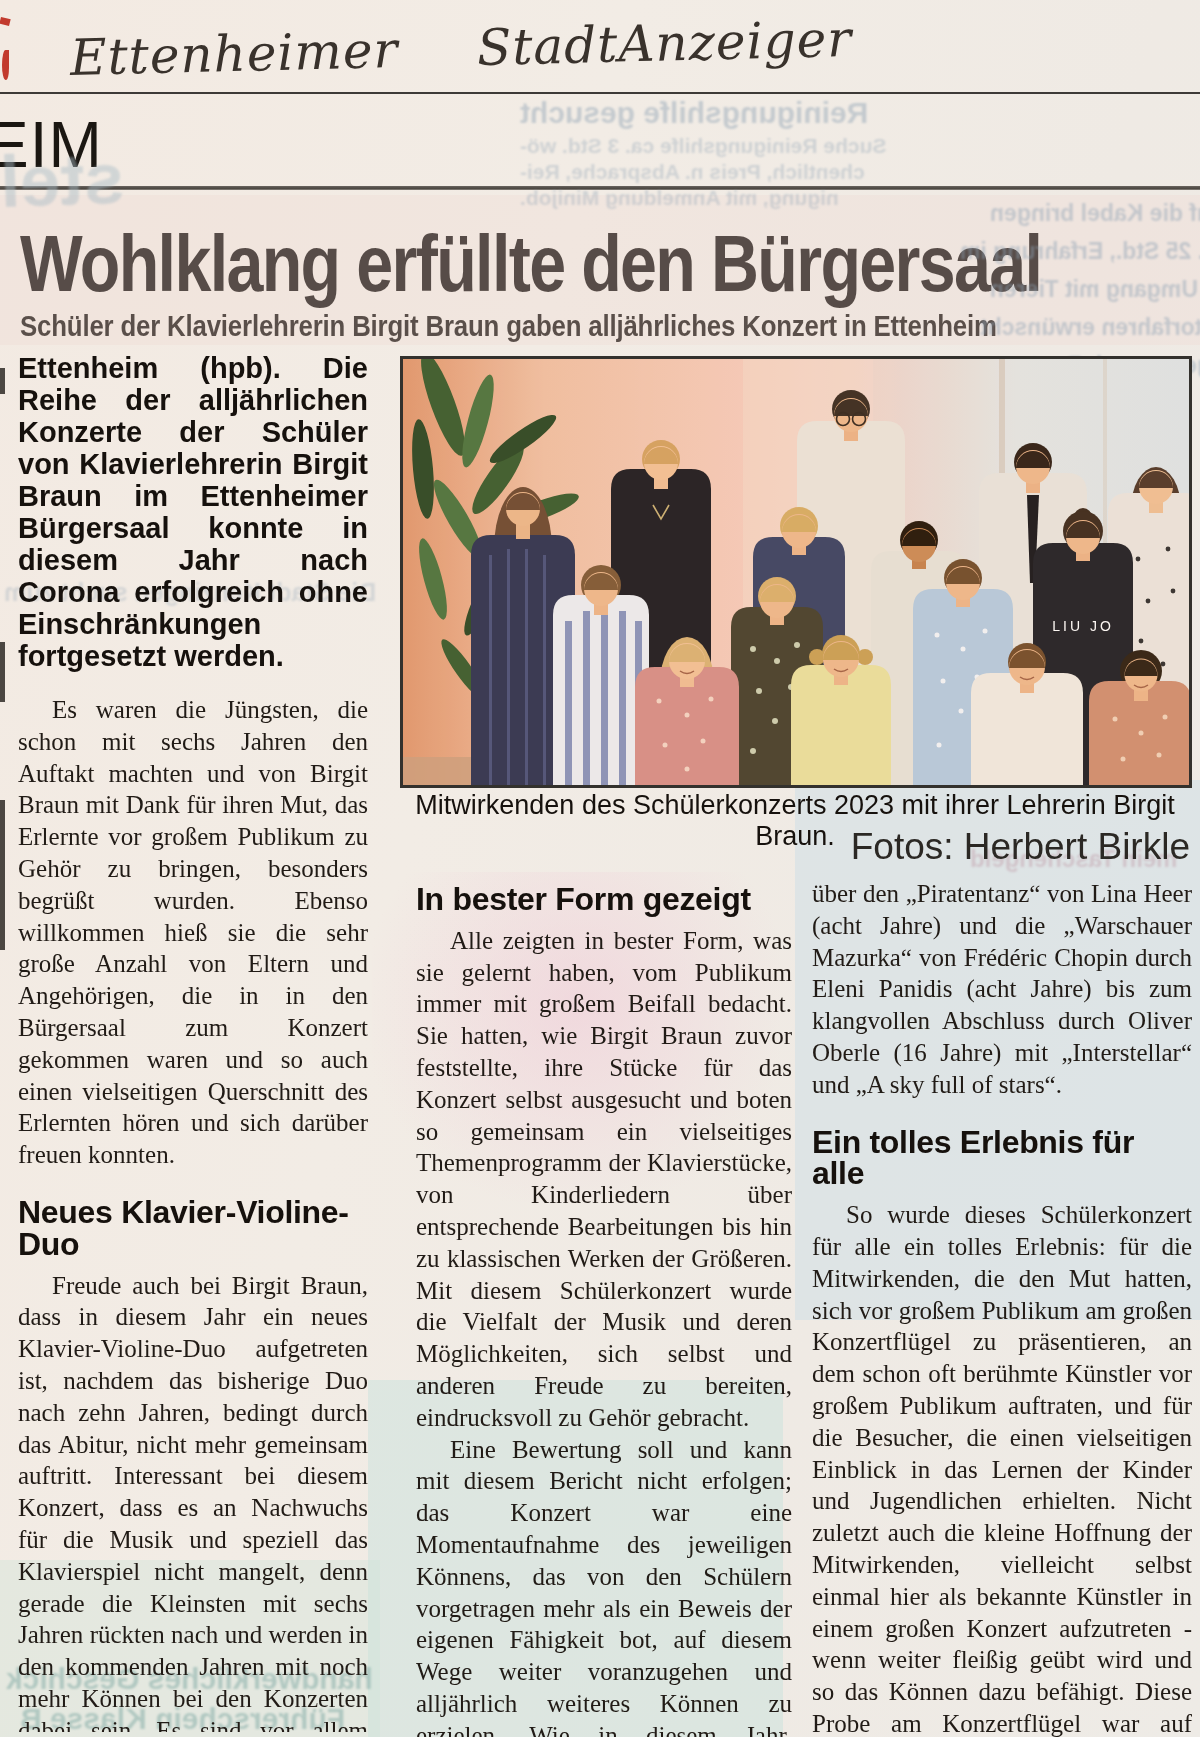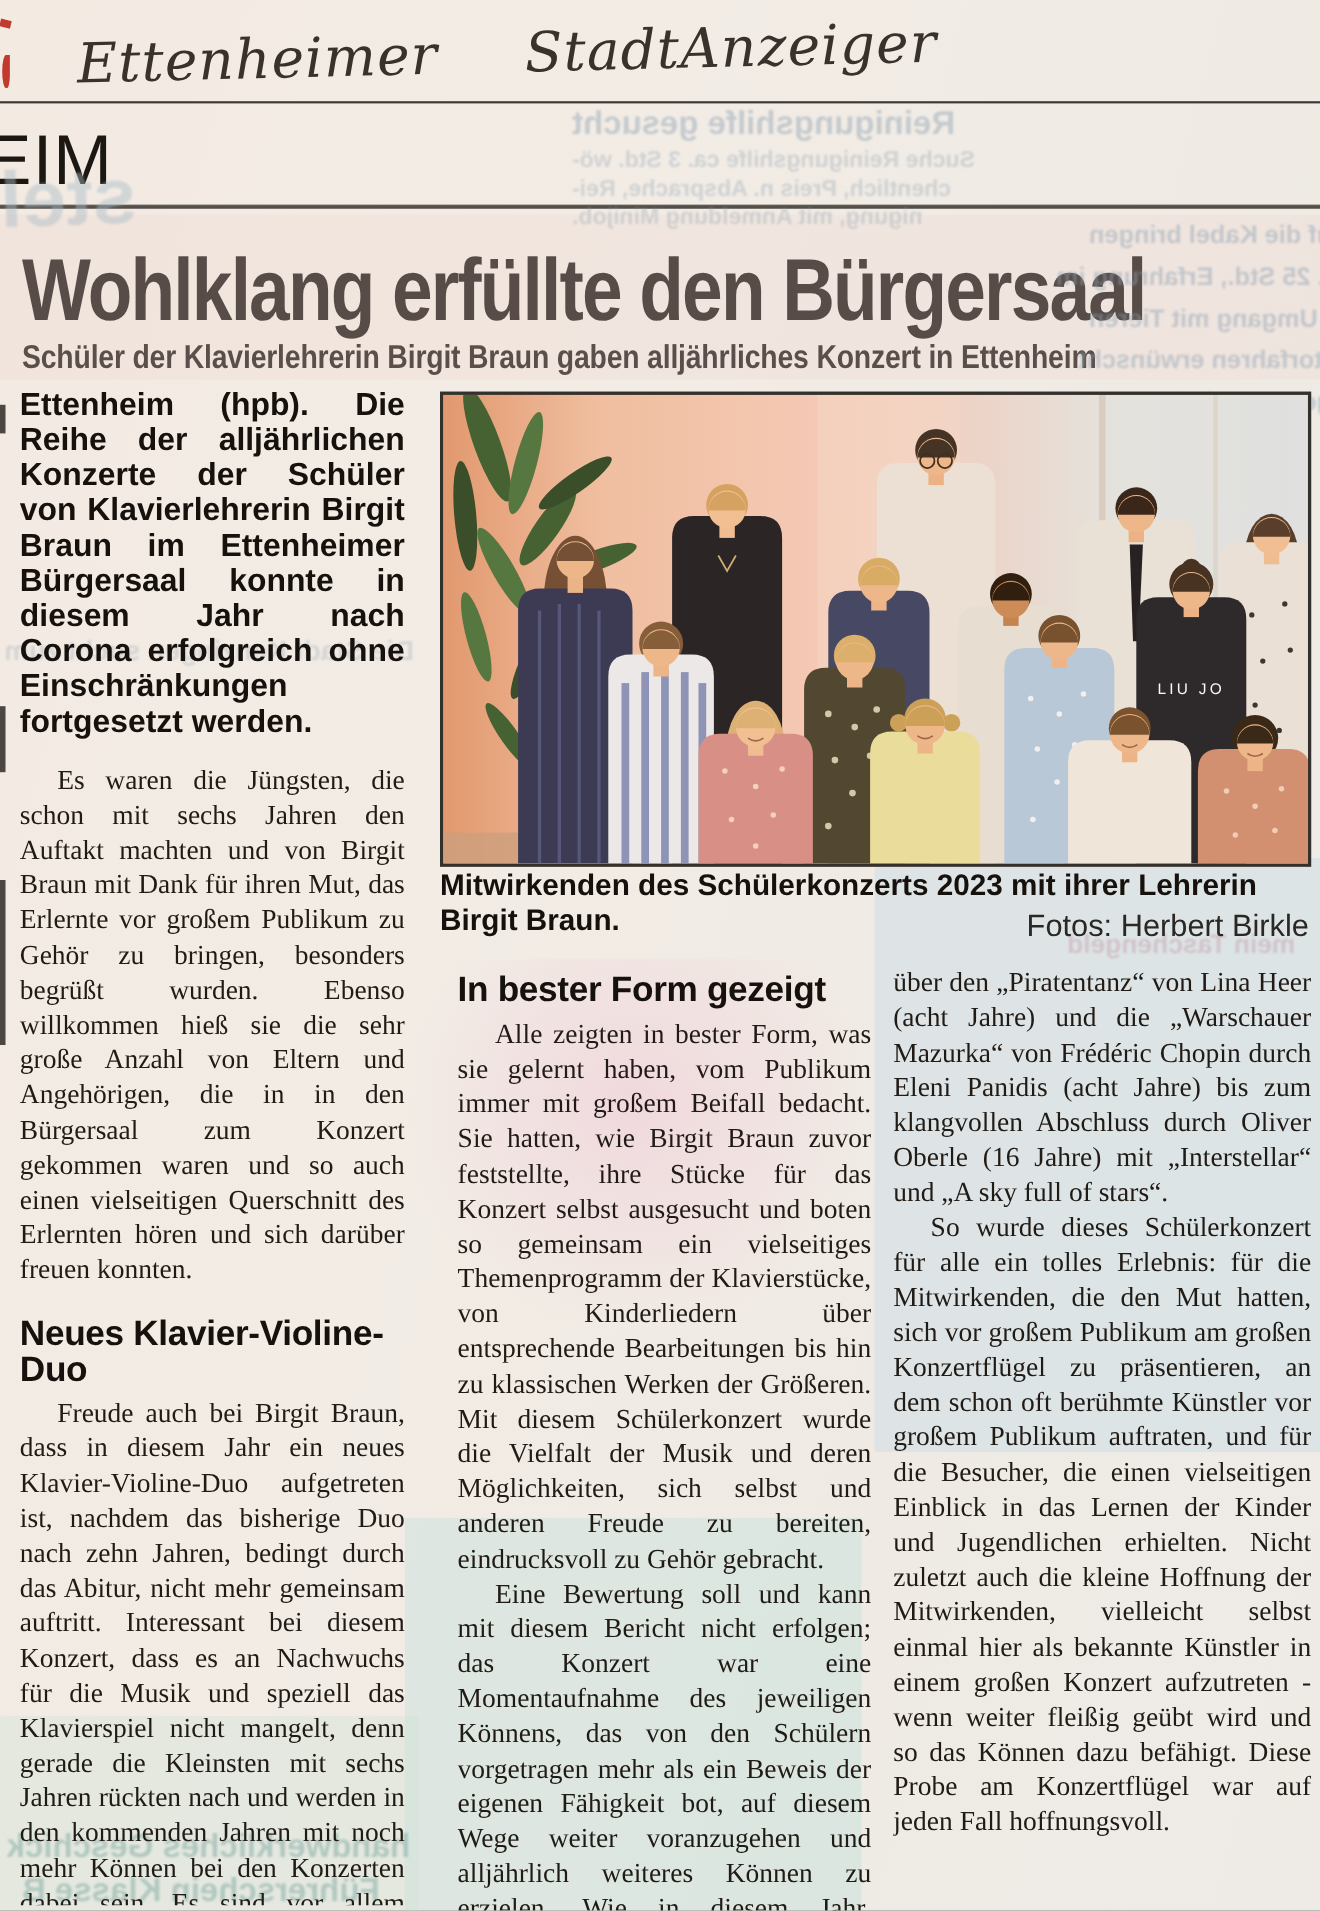--- a/index.html
+++ b/index.html
@@ -43,23 +43,23 @@
     color:#16110d;margin:26px 0 9px 0 !important;text-align:left;letter-spacing:-0.3px;text-indent:0;}
   .subhead.first{margin-top:0 !important;}
   #col1{left:18px;top:352px;width:350px;height:1380px;overflow:hidden;}
   #col2{left:416px;top:884px;width:376px;height:853px;overflow:hidden;}
   #col3{left:812px;top:878px;width:380px;height:860px;overflow:hidden;}
   
   .photo{position:absolute;left:400px;top:356px;width:786px;height:426px;
     border:3px solid #33312d;box-sizing:content-box;background:#e9b894;z-index:2;}
   .photo svg{display:block;}
   .caption{position:absolute;left:400px;top:790px;width:790px;
-    font-family:"Liberation Sans",sans-serif;font-weight:bold;font-size:27px;color:#16110d;z-index:3;}
+    font-family:"Liberation Sans",sans-serif;font-weight:normal;font-size:27px;color:#16110d;z-index:3;text-align:center;}
   .credit{position:absolute;left:400px;top:826px;width:790px;text-align:right;
-    font-family:"Liberation Sans",sans-serif;font-size:28px;color:#2b2824;z-index:3;}
+    font-family:"Liberation Sans",sans-serif;font-size:37px;color:#2b2824;z-index:3;}
   
   .tint{position:absolute;z-index:1;pointer-events:none;}
   .bleed{position:absolute;z-index:1;font-family:"Liberation Sans",sans-serif;font-weight:bold;
     color:#8ea2b4;transform:scaleX(-1);opacity:.45;white-space:nowrap;filter:blur(1.2px);pointer-events:none;}
   .redmark{position:absolute;background:#c23a2d;z-index:4;}
   .sliver{position:absolute;left:0;width:5px;background:#2e2a26;z-index:4;opacity:.85;}
 </style>
 </head>
 <body>
 
@@ -323,16 +323,17 @@
   <div class="credit">Fotos: Herbert Birkle</div>
 
   <div class="col" id="col2">
     <p class="subhead first">In bester Form gezeigt</p>
     <p class="ind">Alle zeigten in bester Form, was sie gelernt haben, vom Publikum immer mit großem Beifall bedacht. Sie hatten, wie Birgit Braun zuvor feststellte, ihre Stücke für das Konzert selbst ausgesucht und boten so gemeinsam ein vielseitiges Themenprogramm der Klavierstücke, von Kinderliedern über entsprechende Bearbeitungen bis hin zu klassischen Werken der Größeren. Mit diesem Schülerkonzert wurde die Vielfalt der Musik und deren Möglichkeiten, sich selbst und anderen Freude zu bereiten, eindrucksvoll zu Gehör gebracht.</p>
     <p class="ind">Eine Bewertung soll und kann mit diesem Bericht nicht erfolgen; das Konzert war eine Momentaufnahme des jeweiligen Könnens, das von den Schülern vorgetragen mehr als ein Beweis der eigenen Fähigkeit bot, auf diesem Wege weiter voranzugehen und alljährlich weiteres Können zu erzielen. Wie in diesem Jahr, beispielsweise angefangen von Nikos Panidis (sechs Jahre) mit der „Trippelmaus“</p>
   </div>
 
   <div class="col" id="col3">
     <p>über den „Piratentanz“ von Lina Heer (acht Jahre) und die „Warschauer Mazurka“ von Frédéric Chopin durch Eleni Panidis (acht Jahre) bis zum klangvollen Abschluss durch Oliver Oberle (16 Jahre) mit „Interstellar“ und „A sky full of stars“.</p>
+    <p class="subhead">Ein tolles Erlebnis für alle</p>
     <p class="ind">So wurde dieses Schülerkonzert für alle ein tolles Erlebnis: für die Mitwirkenden, die den Mut hatten, sich vor großem Publikum am großen Konzertflügel zu präsentieren, an dem schon oft berühmte Künstler vor großem Publikum auftraten, und für die Besucher, die einen vielseitigen Einblick in das Lernen der Kinder und Jugendlichen erhielten. Nicht zuletzt auch die kleine Hoffnung der Mitwirkenden, vielleicht selbst einmal hier als bekannte Künstler in einem großen Konzert aufzutreten - wenn weiter fleißig geübt wird und so das Können dazu befähigt. Diese Probe am Konzertflügel war auf jeden Fall hoffnungsvoll.</p>
   </div>
 
 </div>
 
 </body></html>

